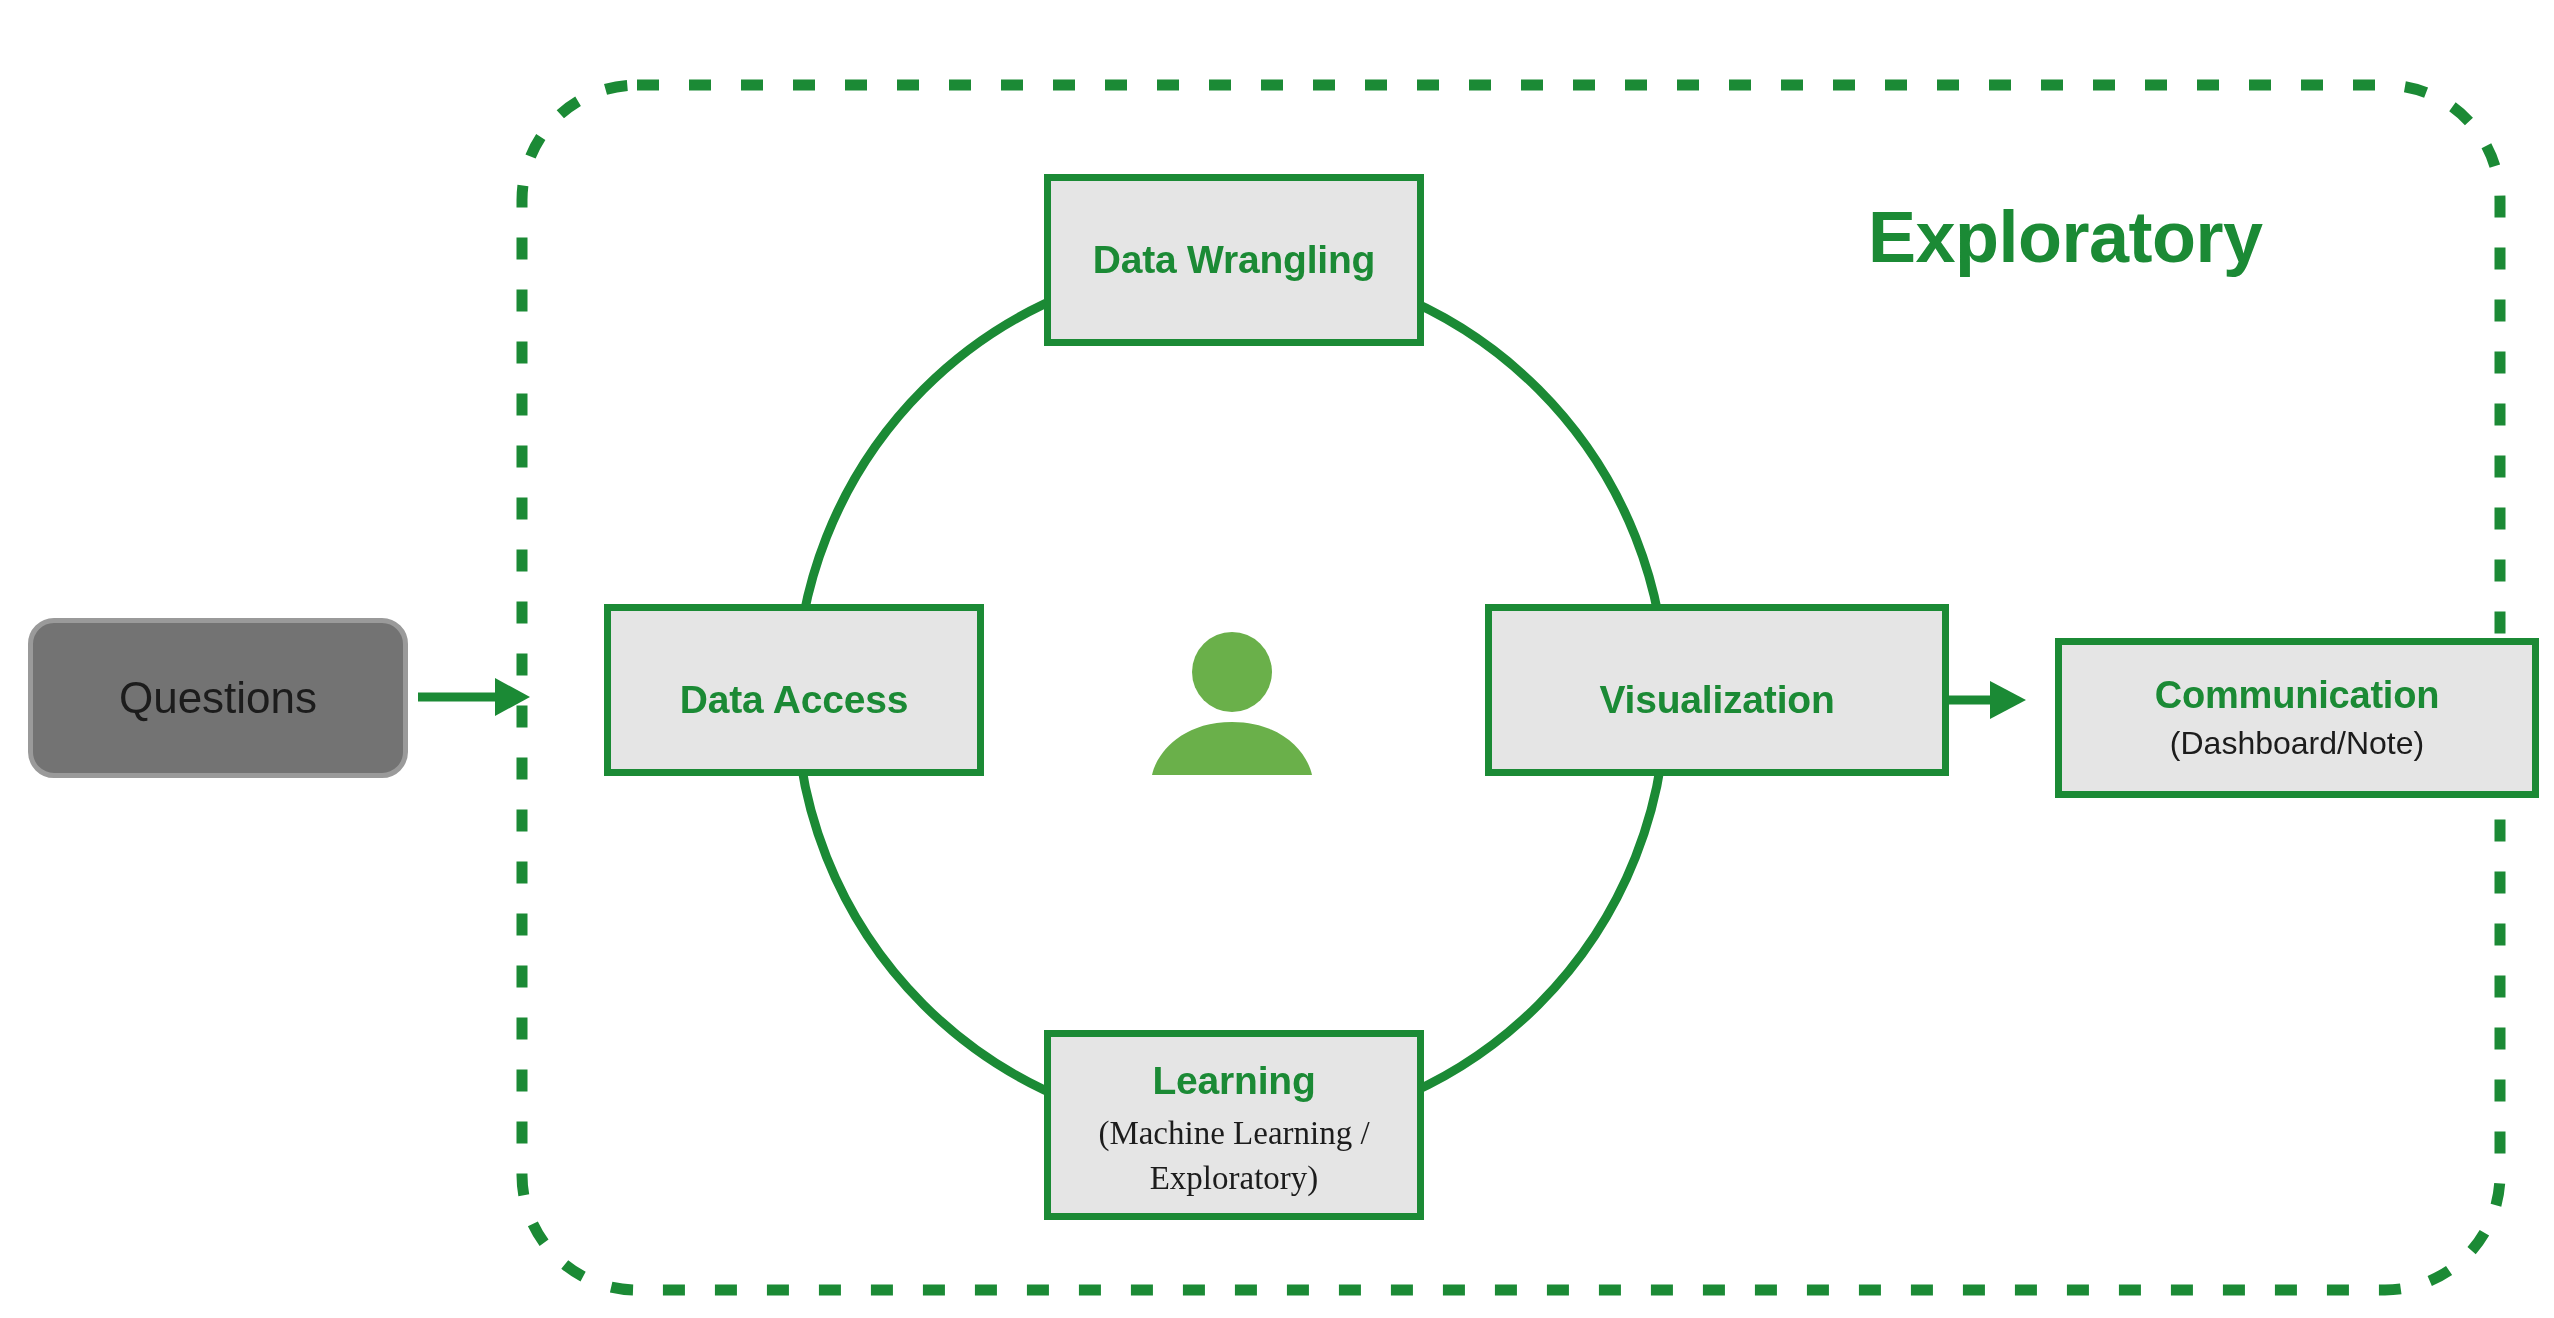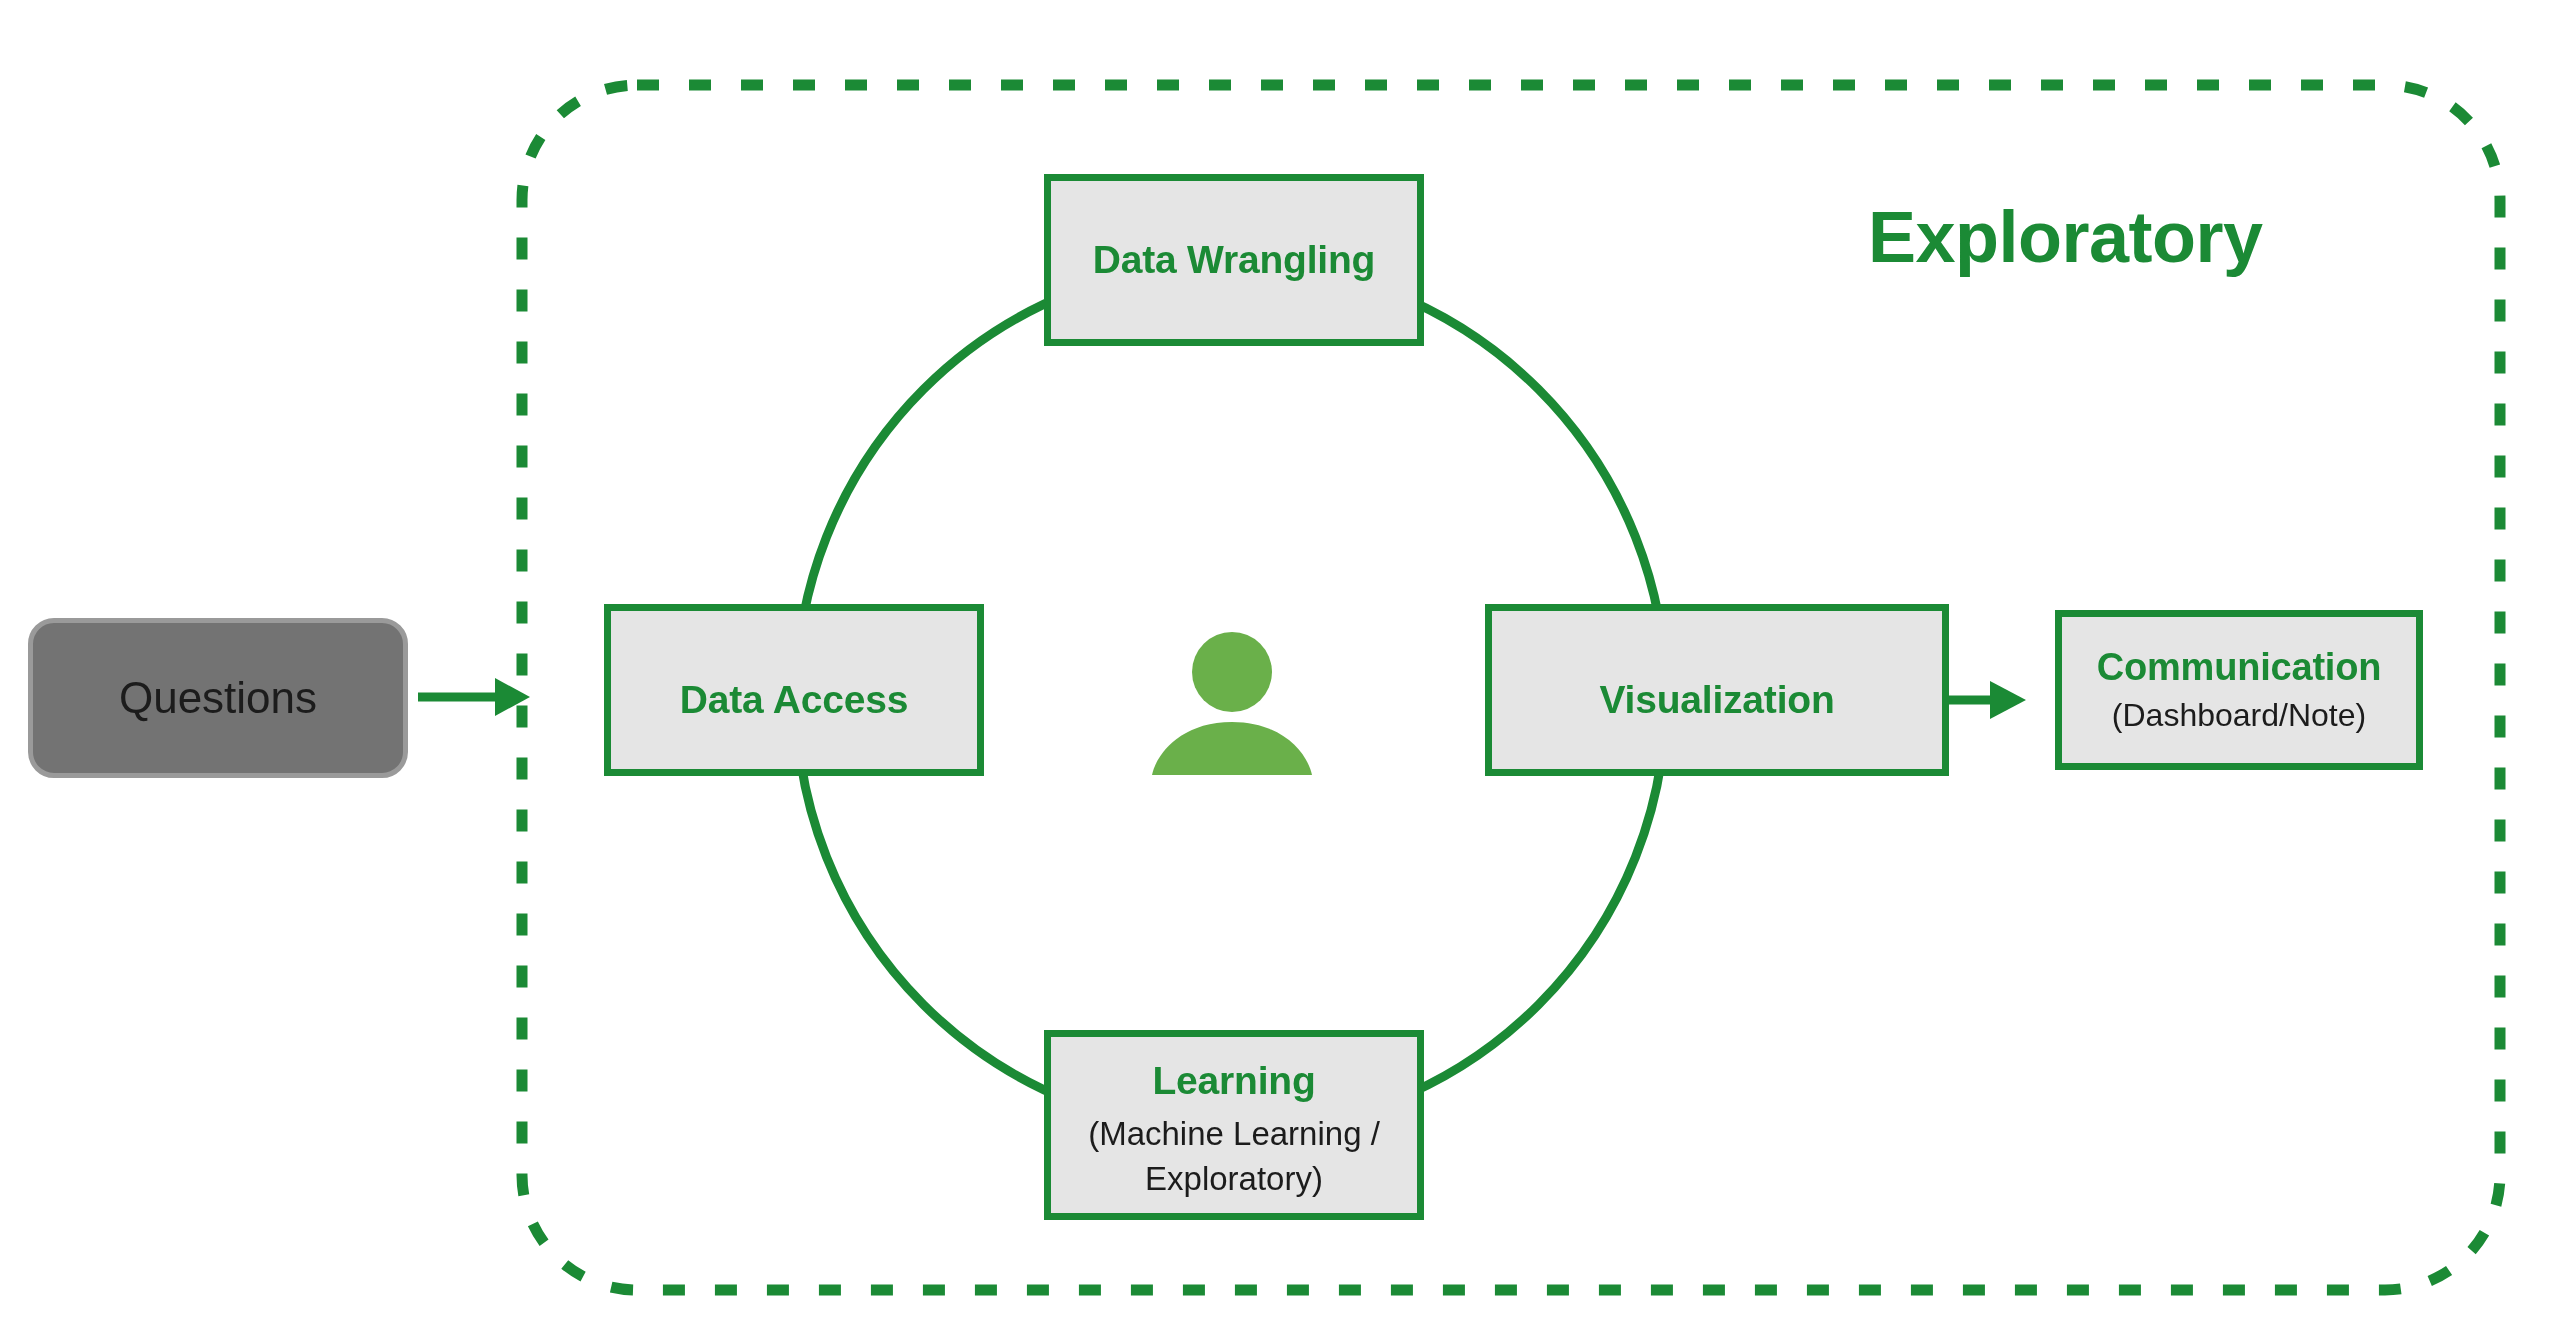--- a/index.html
+++ b/index.html
@@ -100,27 +100,28 @@
     width: 380px;
     height: 190px;
     justify-content: flex-start;
     padding-top: 24px;
   }
   #analytics-node .label { font-size: 39px; line-height: 1.05; }
   #analytics-node .sub {
     font-size: 33px;
     line-height: 1.32;
     margin-top: 10px;
+    font-family: Liberation Serif, serif;
   }
 
   
   #communication-node {
     left: 2055px;
-    top: 610px;
-    width: 368px;
+    top: 638px;
+    width: 484px;
     height: 160px;
     justify-content: center;
   }
   #communication-node .label { font-size: 38px; }
   #communication-node .sub {
     font-size: 32px;
     margin-top: 8px;
   }
 
   

